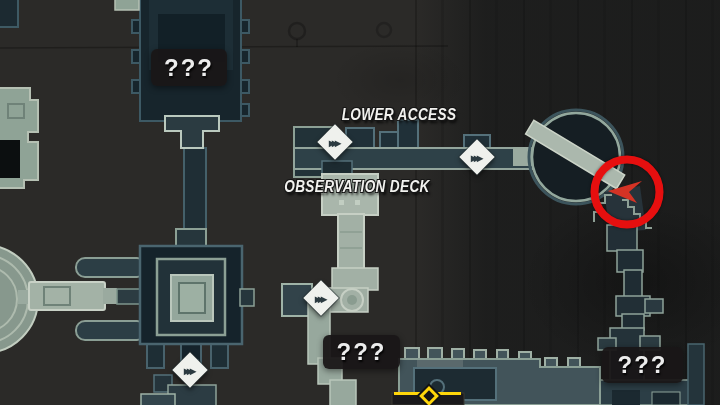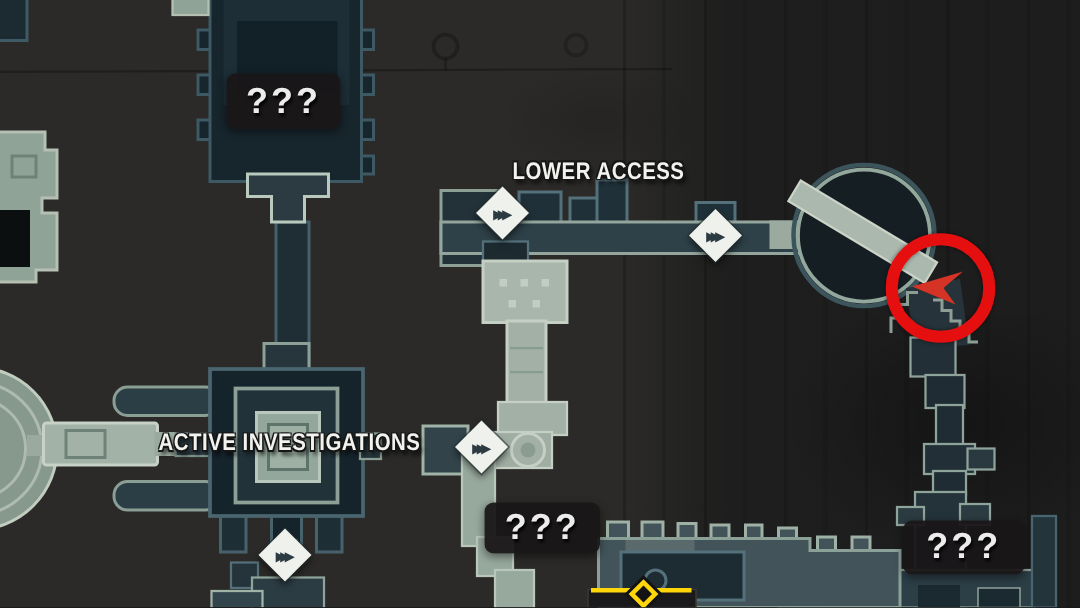--- a/index.html
+++ b/index.html
@@ -11,21 +11,21 @@
       linear-gradient(90deg, rgba(16,18,19,0) 0px, rgba(16,18,19,0.5) 70px, rgba(16,18,19,0.55) 305px),
       repeating-linear-gradient(90deg, rgba(0,0,0,0.22) 0 2px, rgba(0,0,0,0) 2px 26px,
         rgba(0,0,0,0.12) 26px 29px, rgba(0,0,0,0) 29px 54px);}
   .patch{position:absolute;left:520px;top:210px;width:200px;height:160px;
     background:radial-gradient(ellipse at 60% 45%, rgba(0,0,0,0.30), rgba(0,0,0,0) 70%);}
   .patch2{position:absolute;left:330px;top:40px;width:140px;height:80px;
     background:radial-gradient(ellipse at 50% 50%, rgba(0,0,0,0.14), rgba(0,0,0,0) 70%);}
   svg{position:absolute;left:0;top:0;}
   
   .label{position:absolute;transform:translate(-50%,-50%);color:#f2f2ef;
-    font-weight:700;font-size:16px;white-space:nowrap;z-index:6;}
+    font-weight:700;font-size:16px;white-space:nowrap;z-index:6;font-style:italic;}
   .label>span{display:inline-block;transform:scaleX(0.85);letter-spacing:0.4px;
     text-shadow:-1px -1px 0 #161616,1px -1px 0 #161616,-1px 1px 0 #161616,
       1px 1px 0 #161616,2px 3px 3px rgba(0,0,0,0.85);}
   
   .qbox{position:absolute;background:rgba(25,22,23,0.95);border-radius:6px;
     display:flex;align-items:center;justify-content:center;color:#ececec;
     font-weight:700;font-size:24px;letter-spacing:2px;z-index:5;
     text-shadow:1px 2px 2px rgba(0,0,0,0.9);box-shadow:0 2px 6px rgba(0,0,0,0.45);}
   
   .travel{position:absolute;width:25px;height:25px;z-index:7;
@@ -206,22 +206,22 @@
   <div class="qbox" style="left:323px;top:335px;width:77px;height:34px;">
     <span>???</span>
   </div>
   <div class="qbox" style="left:602px;top:347px;width:81px;height:36px;">
     <span>???</span>
   </div>
 
   <div class="label" style="left:399px;top:115px;">
     <span>LOWER ACCESS</span>
   </div>
-  <div class="label" style="left:193px;top:296px;">
-    <span>ACTIVE INVESTIGATIONS</span>
+  <div class="label" style="left:357px;top:187px;">
+    <span>OBSERVATION DECK</span>
   </div>
 
   <div class="travel" style="left:335px;top:142px;">
     <span>▸▸▸</span>
   </div>
   <div class="travel" style="left:477px;top:157px;">
     <span>▸▸▸</span>
   </div>
   <div class="travel" style="left:321px;top:298px;">
     <span>▸▸▸</span>

